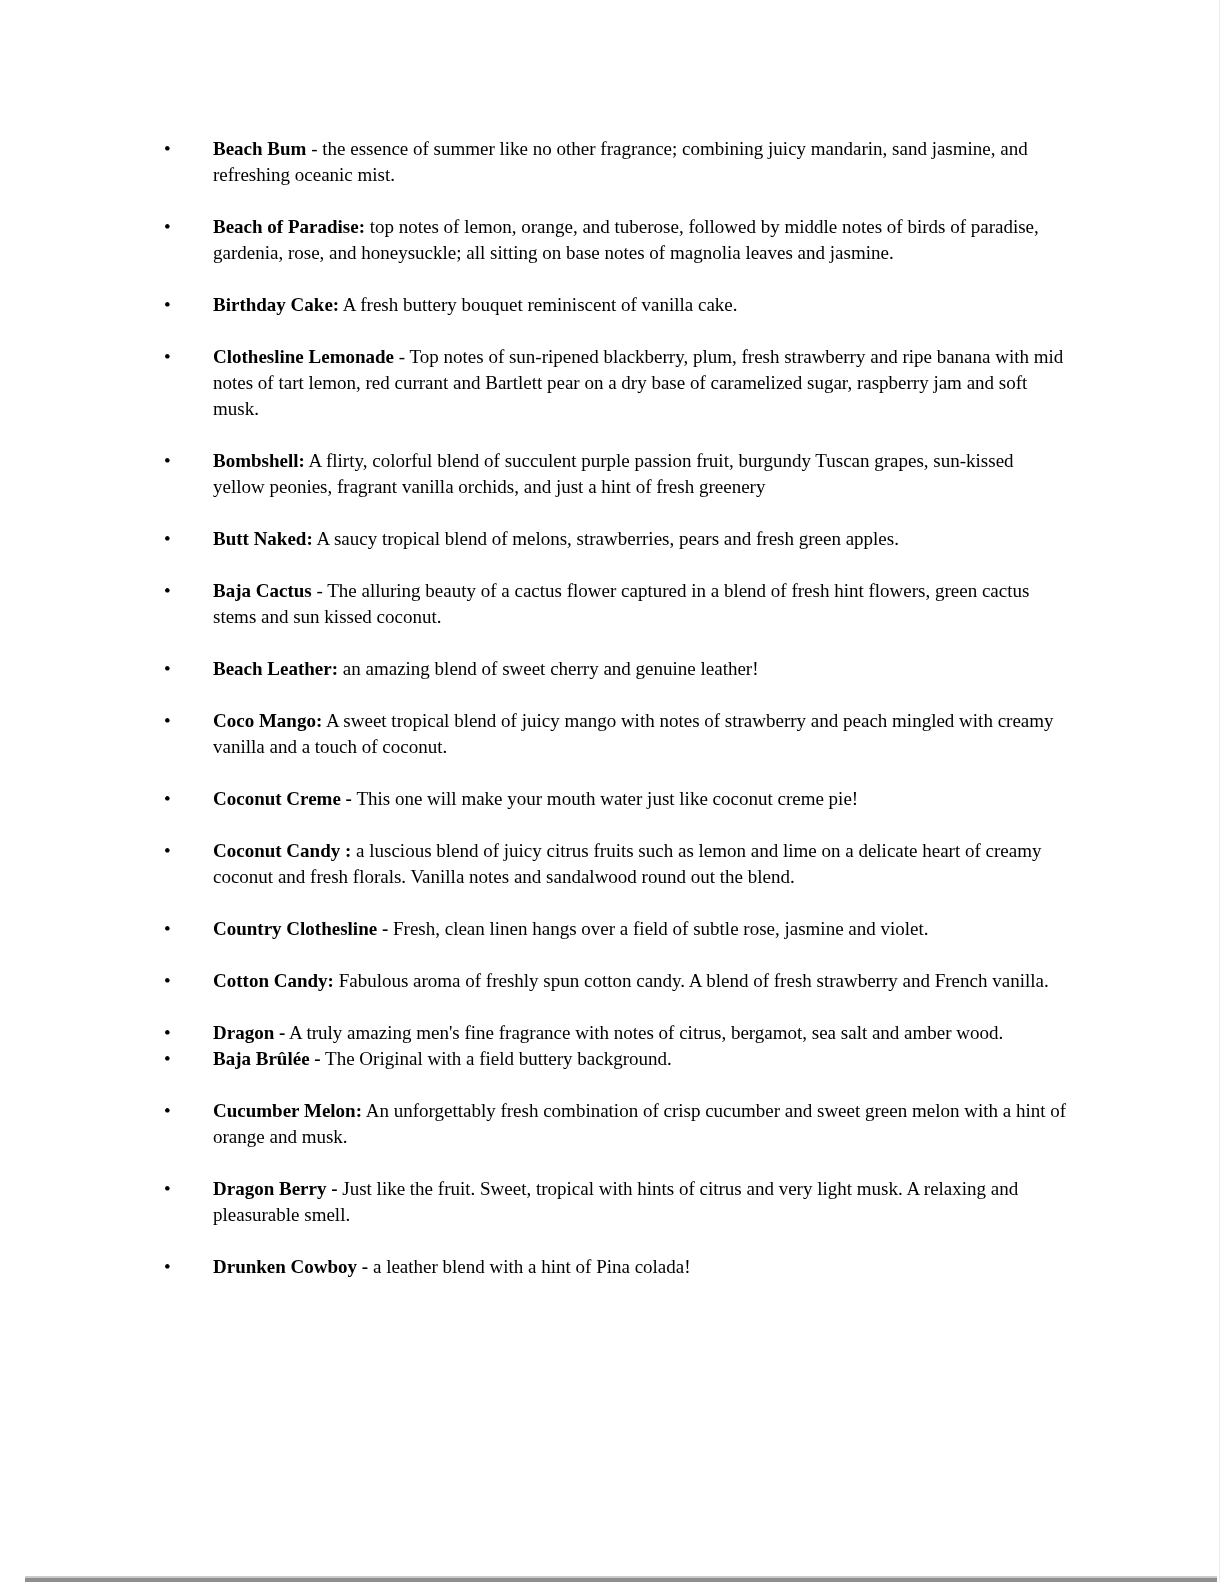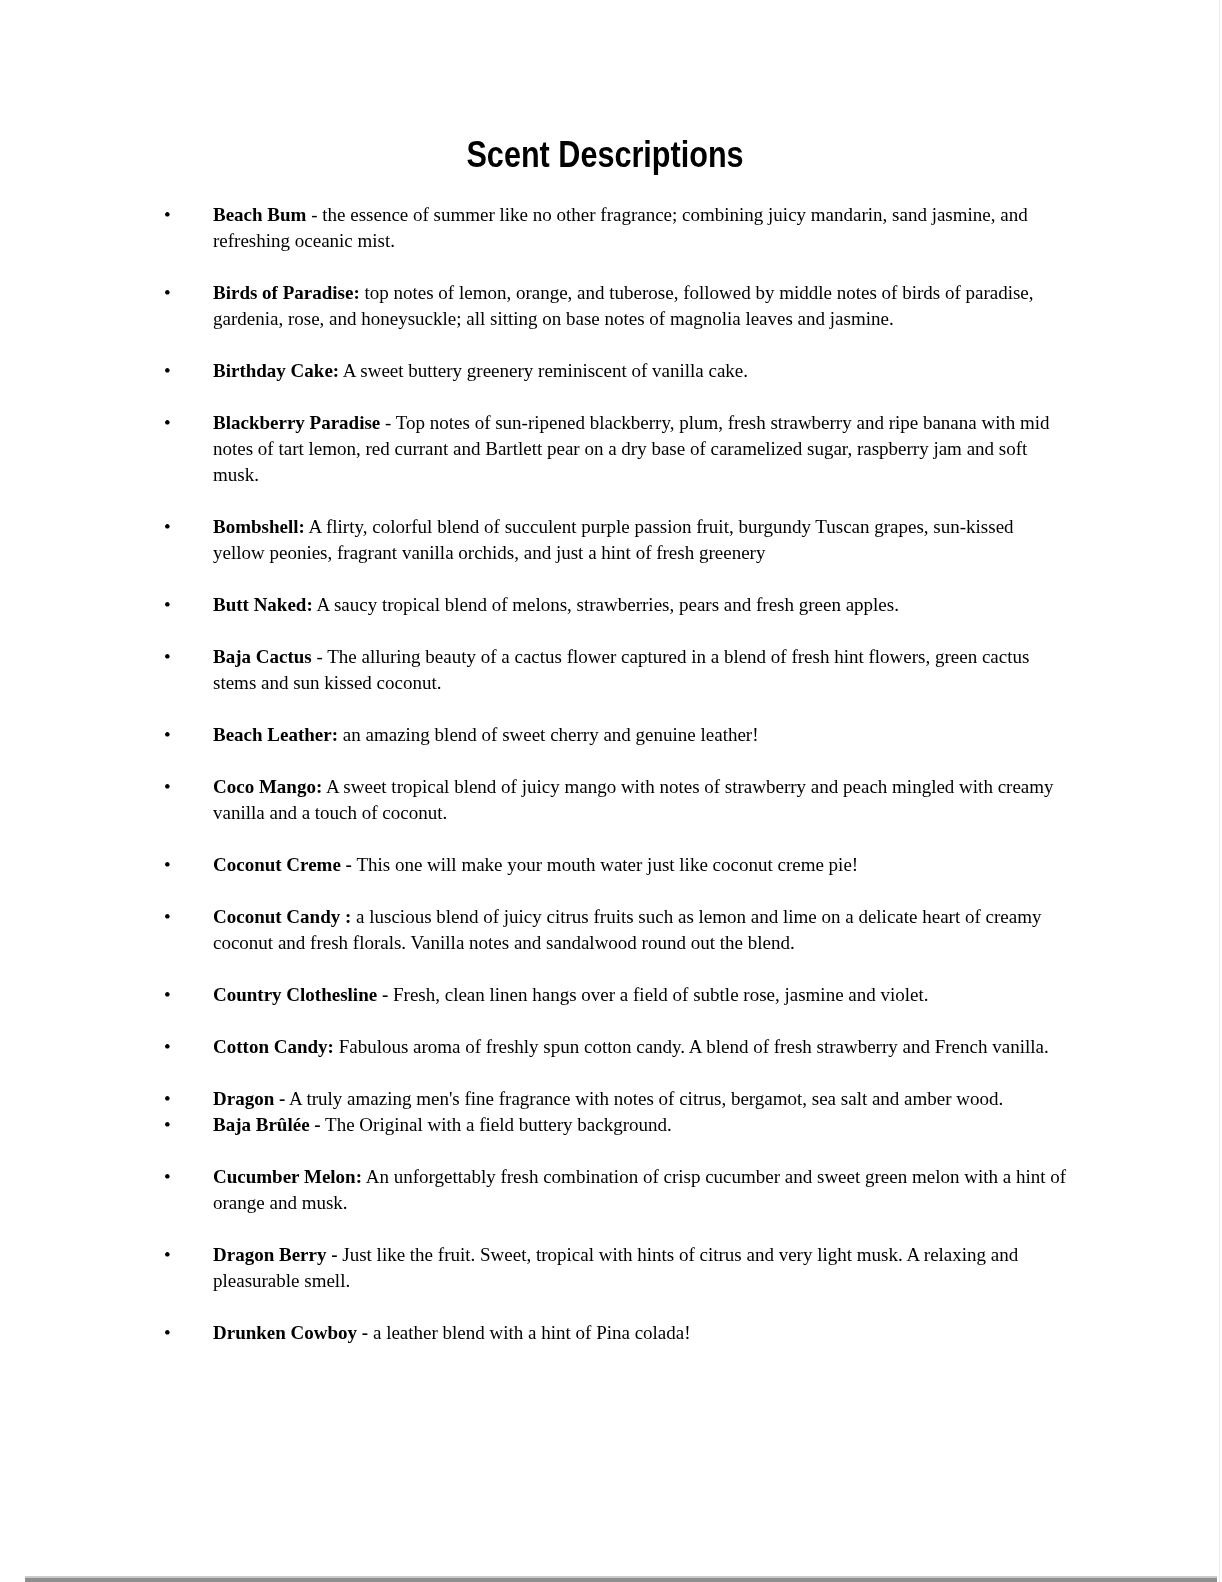--- a/index.html
+++ b/index.html
@@ -76,26 +76,25 @@
     bottom: 0;
     height: 4px;
     background: #8f8f8f;
     border-top: 2px solid #cbcbcb;
   }
 </style>
 </head>
 <body>
 
 <div class="page">
-  <h1 class="doc-title"><span class="title-text">Scent Descriptions</span></h1>
   <ul class="scent-list">
       <li class="scent-item"><span class="bullet">•</span><strong class="scent-name">Beach Bum</strong><span class="sep"> - </span><span class="desc">the essence of summer like no other fragrance; combining juicy mandarin, sand jasmine, and refreshing oceanic mist.</span></li>
-      <li class="scent-item"><span class="bullet">•</span><strong class="scent-name">Birds of Paradise:</strong><span class="sep"> </span><span class="desc">top notes of lemon, orange, and tuberose, followed by middle notes of birds of paradise, gardenia, rose, and honeysuckle; all sitting on base notes of magnolia leaves and jasmine.</span></li>
-      <li class="scent-item"><span class="bullet">•</span><strong class="scent-name">Birthday Cake:</strong><span class="sep"> </span><span class="desc">A sweet buttery greenery reminiscent of vanilla cake.</span></li>
-      <li class="scent-item"><span class="bullet">•</span><strong class="scent-name">Blackberry Paradise</strong><span class="sep"> - </span><span class="desc">Top notes of sun-ripened blackberry, plum, fresh strawberry and ripe banana with mid notes of tart lemon, red currant and Bartlett pear on a dry base of caramelized sugar, raspberry jam and soft musk.</span></li>
+      <li class="scent-item"><span class="bullet">•</span><strong class="scent-name">Beach of Paradise:</strong><span class="sep"> </span><span class="desc">top notes of lemon, orange, and tuberose, followed by middle notes of birds of paradise, gardenia, rose, and honeysuckle; all sitting on base notes of magnolia leaves and jasmine.</span></li>
+      <li class="scent-item"><span class="bullet">•</span><strong class="scent-name">Birthday Cake:</strong><span class="sep"> </span><span class="desc">A fresh buttery bouquet reminiscent of vanilla cake.</span></li>
+      <li class="scent-item"><span class="bullet">•</span><strong class="scent-name">Clothesline Lemonade</strong><span class="sep"> - </span><span class="desc">Top notes of sun-ripened blackberry, plum, fresh strawberry and ripe banana with mid notes of tart lemon, red currant and Bartlett pear on a dry base of caramelized sugar, raspberry jam and soft musk.</span></li>
       <li class="scent-item"><span class="bullet">•</span><strong class="scent-name">Bombshell:</strong><span class="sep"> </span><span class="desc">A flirty, colorful blend of succulent purple passion fruit, burgundy Tuscan grapes, sun-kissed yellow peonies, fragrant vanilla orchids, and just a hint of fresh greenery</span></li>
       <li class="scent-item"><span class="bullet">•</span><strong class="scent-name">Butt Naked:</strong><span class="sep"> </span><span class="desc">A saucy tropical blend of melons, strawberries, pears and fresh green apples.</span></li>
       <li class="scent-item"><span class="bullet">•</span><strong class="scent-name">Baja Cactus</strong><span class="sep"> - </span><span class="desc">The alluring beauty of a cactus flower captured in a blend of fresh hint flowers, green cactus stems and sun kissed coconut.</span></li>
       <li class="scent-item"><span class="bullet">•</span><strong class="scent-name">Beach Leather:</strong><span class="sep"> </span><span class="desc">an amazing blend of sweet cherry and genuine leather!</span></li>
       <li class="scent-item"><span class="bullet">•</span><strong class="scent-name">Coco Mango:</strong><span class="sep"> </span><span class="desc">A sweet tropical blend of juicy mango with notes of strawberry and peach mingled with creamy vanilla and a touch of coconut.</span></li>
       <li class="scent-item"><span class="bullet">•</span><strong class="scent-name">Coconut Creme -</strong><span class="sep"> </span><span class="desc">This one will make your mouth water just like coconut creme pie!</span></li>
       <li class="scent-item"><span class="bullet">•</span><strong class="scent-name">Coconut Candy :</strong><span class="sep"> </span><span class="desc">a luscious blend of juicy citrus fruits such as lemon and lime on a delicate heart of creamy coconut and fresh florals. Vanilla notes and sandalwood round out the blend.</span></li>
       <li class="scent-item"><span class="bullet">•</span><strong class="scent-name">Country Clothesline -</strong><span class="sep"> </span><span class="desc">Fresh, clean linen hangs over a field of subtle rose, jasmine and violet.</span></li>
       <li class="scent-item"><span class="bullet">•</span><strong class="scent-name">Cotton Candy:</strong><span class="sep"> </span><span class="desc">Fabulous aroma of freshly spun cotton candy. A blend of fresh strawberry and French vanilla.</span></li>
       <li class="scent-item tight"><span class="bullet">•</span><strong class="scent-name">Dragon -</strong><span class="sep"> </span><span class="desc">A truly amazing men's fine fragrance with notes of citrus, bergamot, sea salt and amber wood.</span></li>

